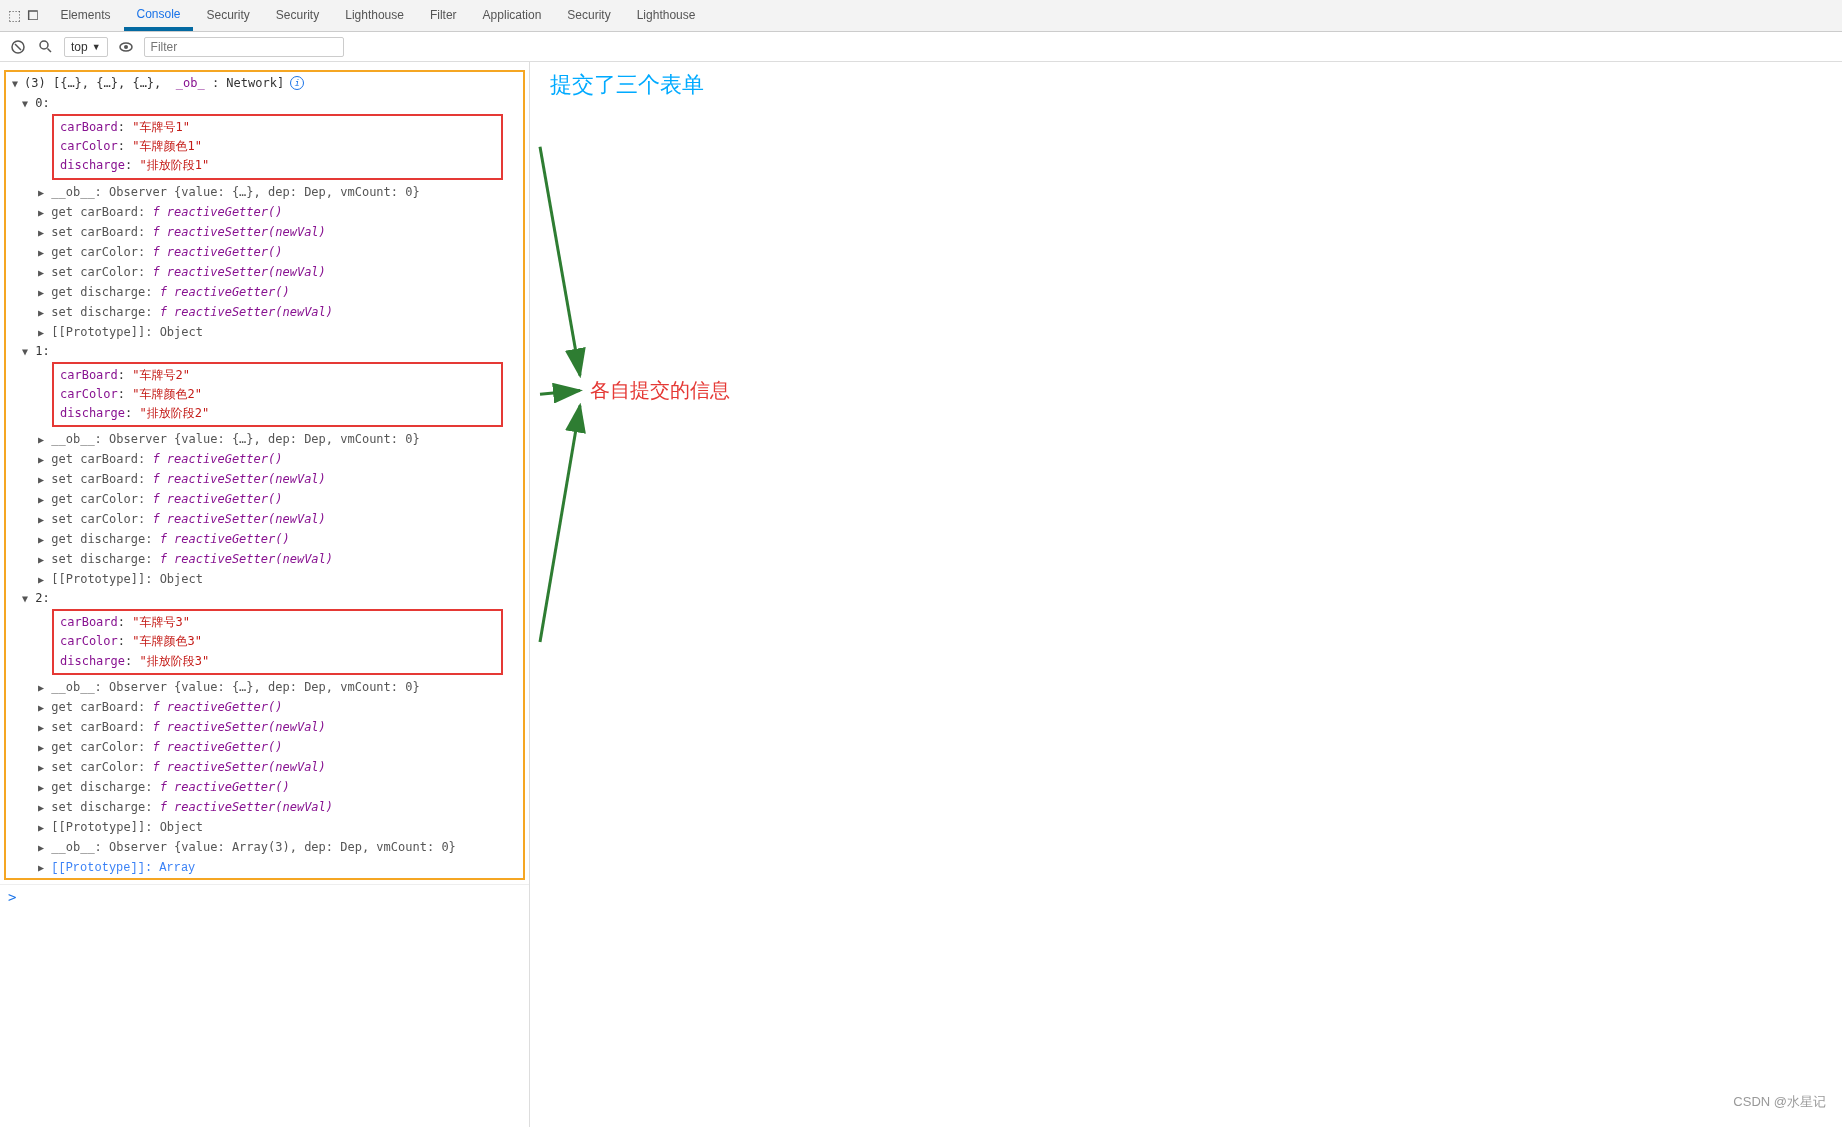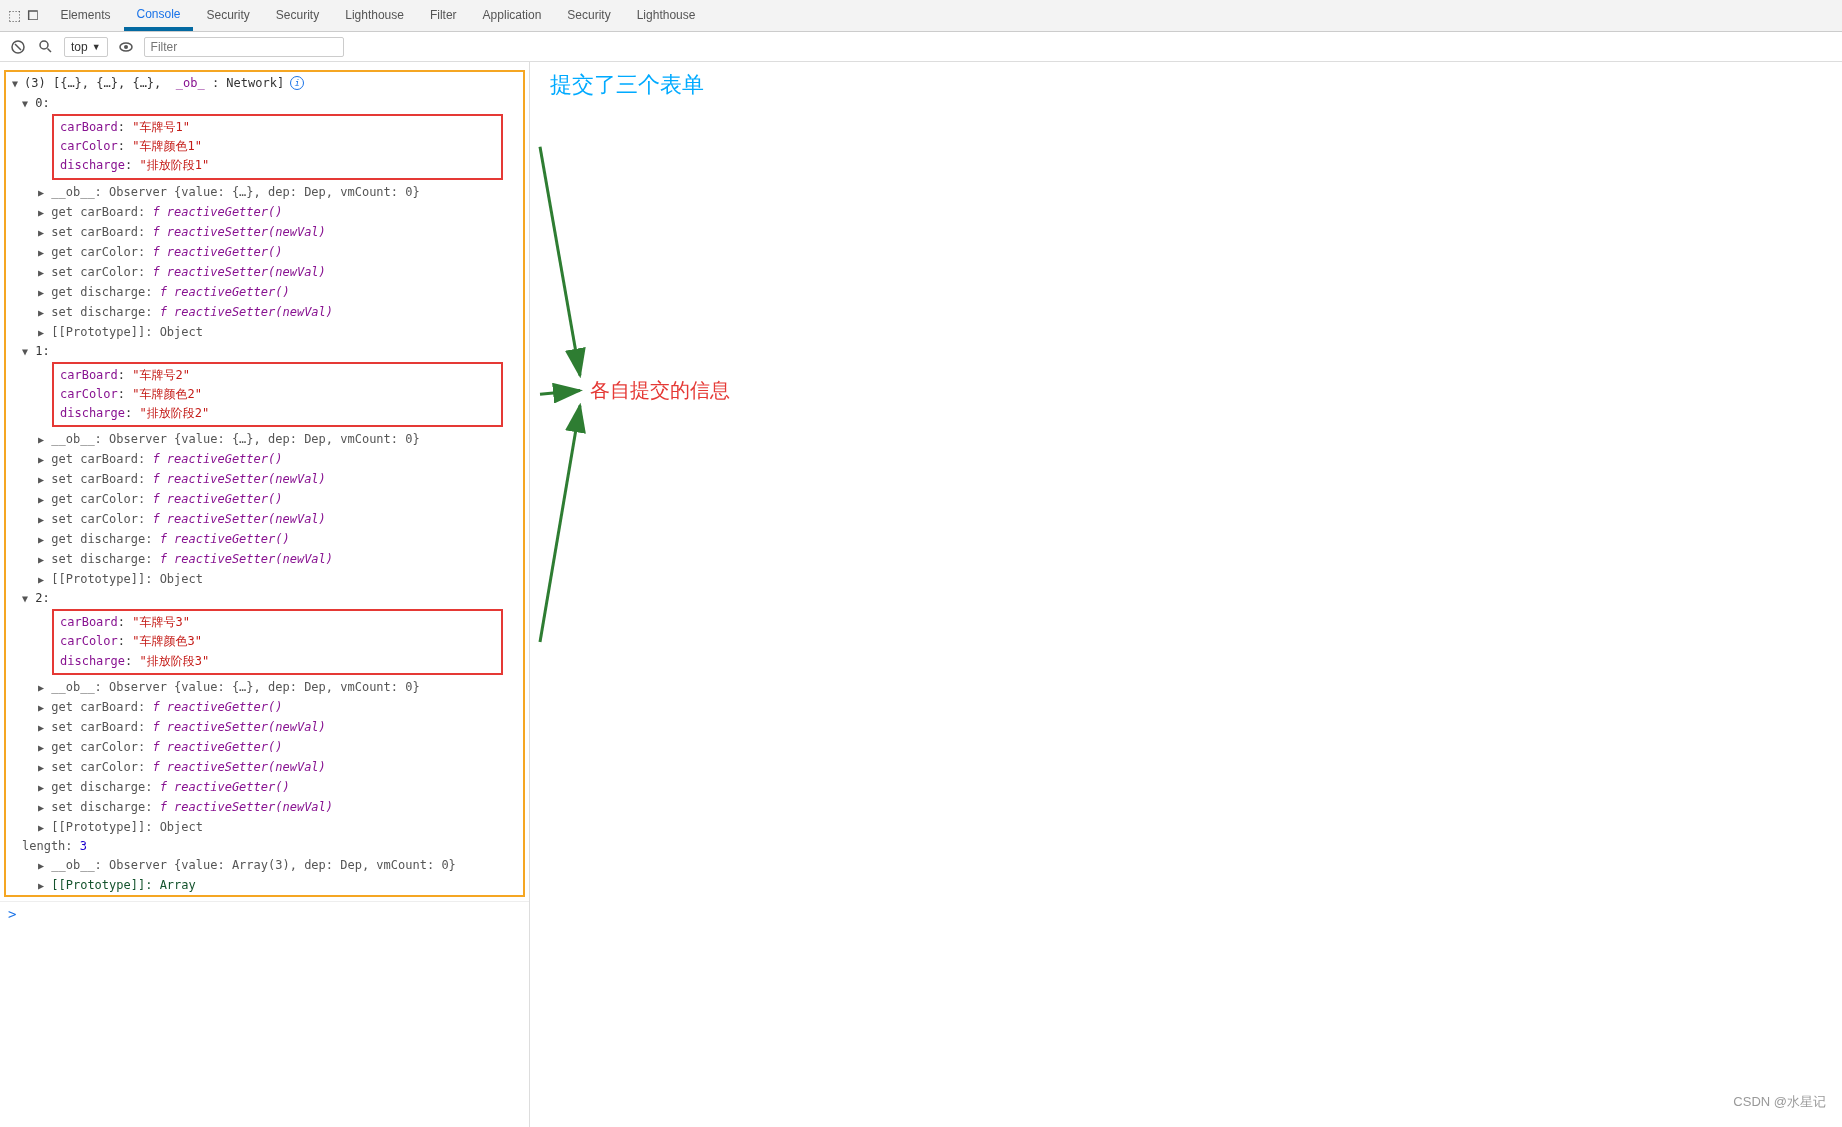--- a/index.html
+++ b/index.html
@@ -408,31 +408,28 @@
               <span style="color:#555;font-size:10px;">▶</span>
               <span style="color:#555;"> set discharge: </span><span style="color:#881391;font-style:italic;">f reactiveSetter(newVal)</span>
             </div>
             <div class="log-entry">
               <span style="color:#555;font-size:10px;">▶</span>
               <span style="color:#555;"> [[Prototype]]: Object</span>
             </div>
           </div>
         </div>
 
-        <div style="padding-left:16px;font-family:monospace;font-size:12px;padding:2px 16px;">
-          <span style="color:#555;">length: </span><span style="color:#1c00cf;">3</span>
-        </div>
         <div style="padding-left:16px;">
           <div class="log-entry" style="padding-left:16px;">
             <span style="color:#555;font-size:10px;">▶</span>
             <span style="color:#555;"> __ob__: Observer {value: Array(3), dep: Dep, vmCount: 0}</span>
           </div>
           <div class="log-entry" style="padding-left:16px;">
             <span style="color:#555;font-size:10px;">▶</span>
-            <span style="color:#14532d;"> [[Prototype]]: Array</span>
+            <span style="color:#3b82f6;font-family:Liberation Mono, monospace;"> [[Prototype]]: Array</span>
           </div>
         </div>
       </div>
 
       <div class="console-prompt">
         <span class="prompt-arrow">&gt;</span>
       </div>
     </div>
   </div>
 

